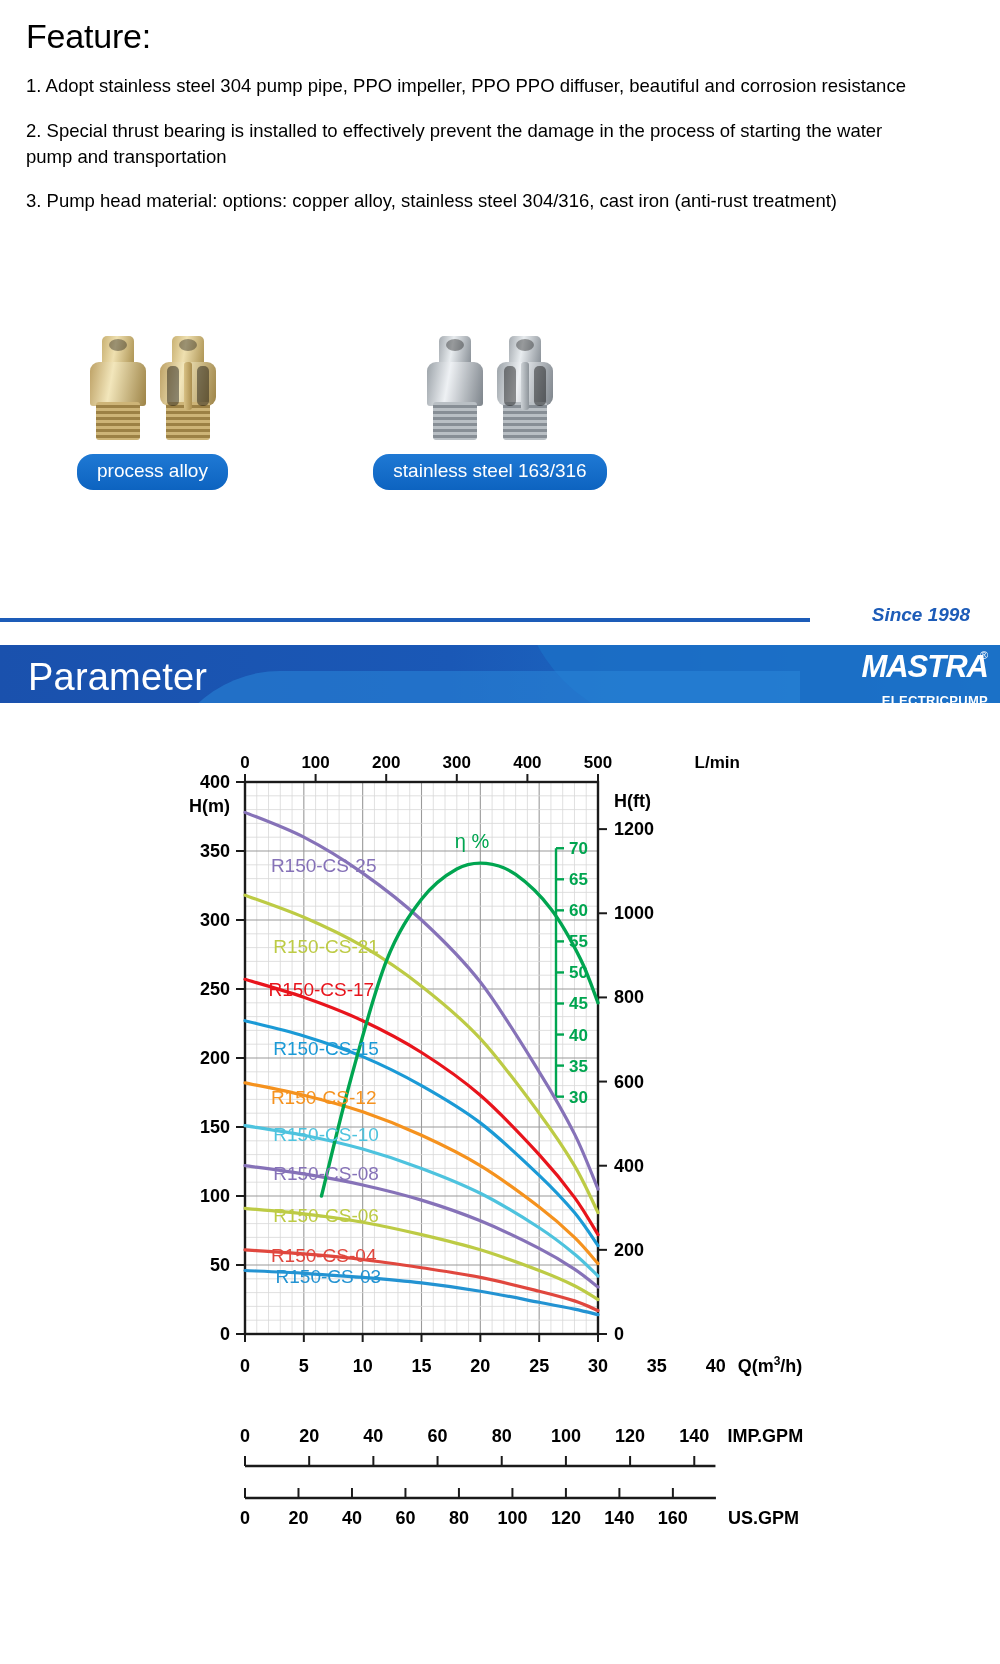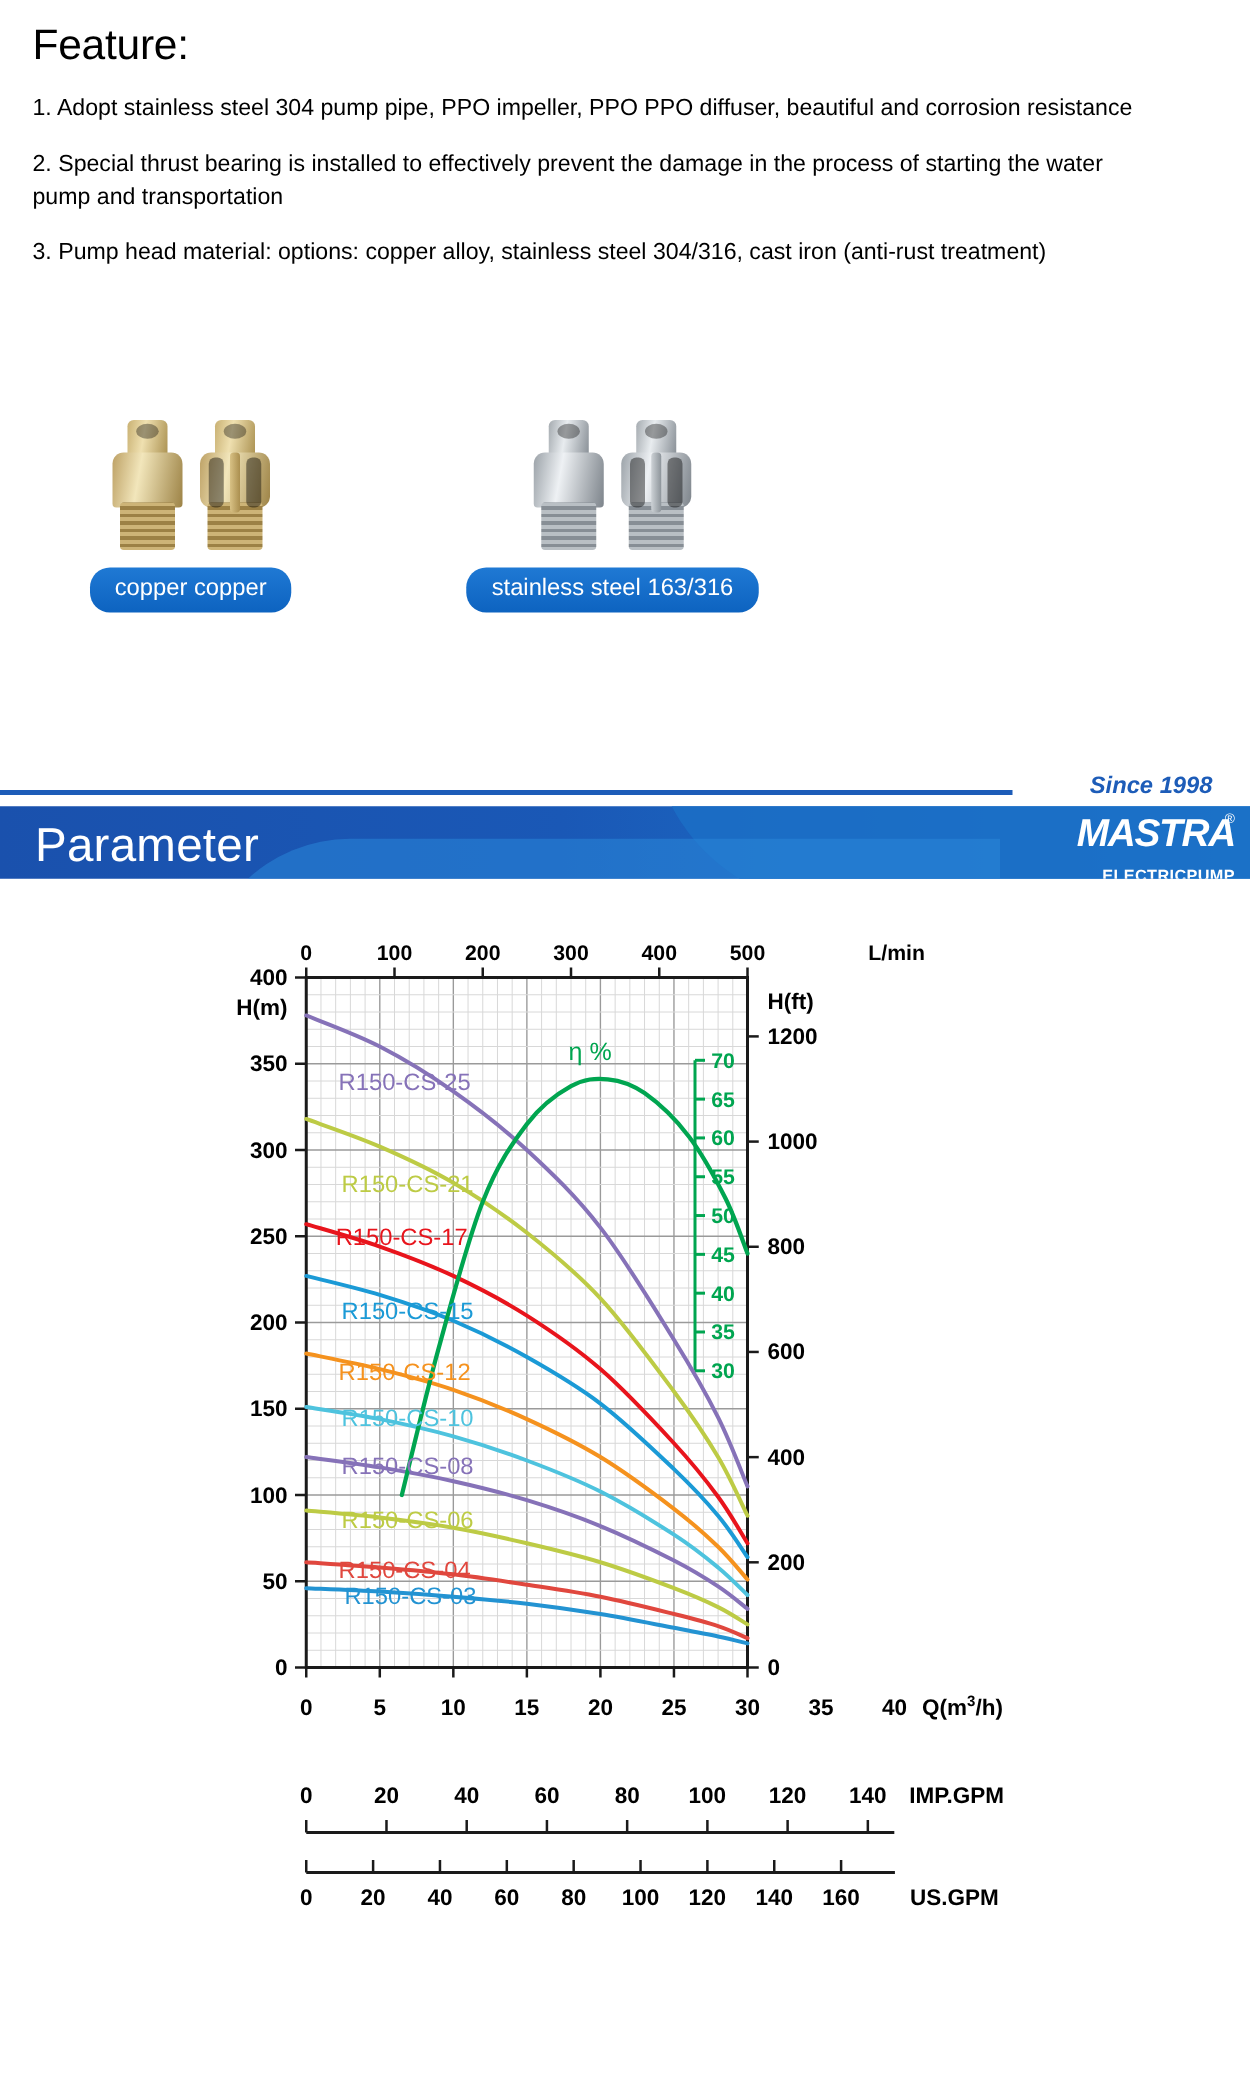--- a/index.html
+++ b/index.html
@@ -111,21 +111,21 @@
     background: linear-gradient(180deg,#1f79d4,#0d63c0);
     color: #fff;
     font-size: 19px;
     padding: 6px 20px 8px 20px;
     border-radius: 16px;
     white-space: nowrap;
   }
 
   
   .since-row {
-    position: absolute; left: 0; top: 618px; width: 976px; height: 22px;
+    position: absolute; left: 0; top: 604px; width: 976px; height: 22px;
   }
   .since-rule {
     position: absolute; left: 0; top: 14px; width: 810px; height: 4px;
     background: #1d5cb8;
   }
   .since-text {
     position: absolute; right: 6px; top: 0;
     font-size: 19px; font-weight: bold; font-style: italic;
     color: #1d5cb8;
   }
@@ -207,21 +207,21 @@
         <div class="pump brass cage">
           <div class="cap"></div>
             <div class="body"></div>
             <div class="thread"></div>
           <div class="slot l"></div>
             <div class="slot r"></div>
             <div class="rib"></div>
             <div class="bore"></div>
         </div>
       </div>
-      <span class="prod-label">copper copper</span>
+      <span class="prod-label">process alloy</span>
     </div>
 
     <div class="prod-group" style="left:345px; top:0; width:290px;">
       <div class="prod-imgs">
         <div class="pump steel">
           <div class="cap"></div>
             <div class="body"></div>
             <div class="thread"></div>
             <div class="bore"></div>
         </div>

